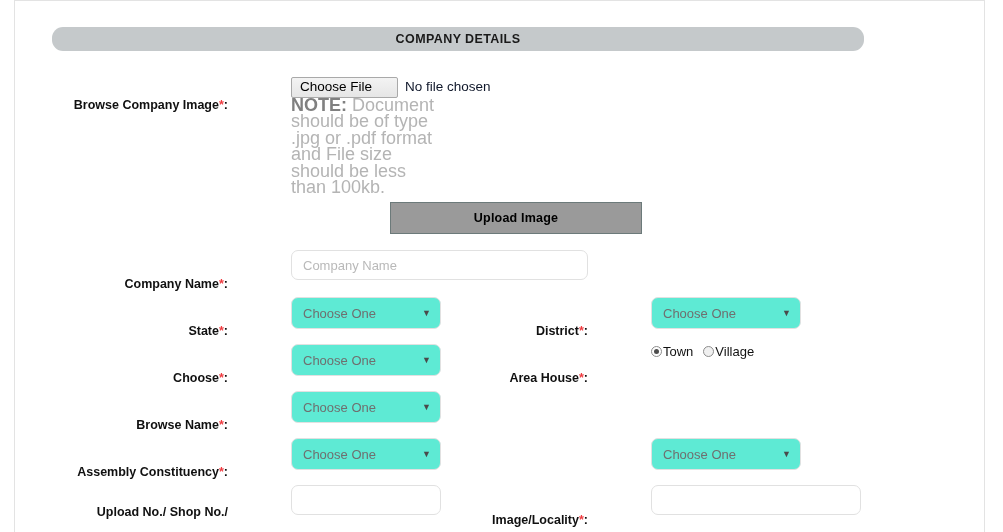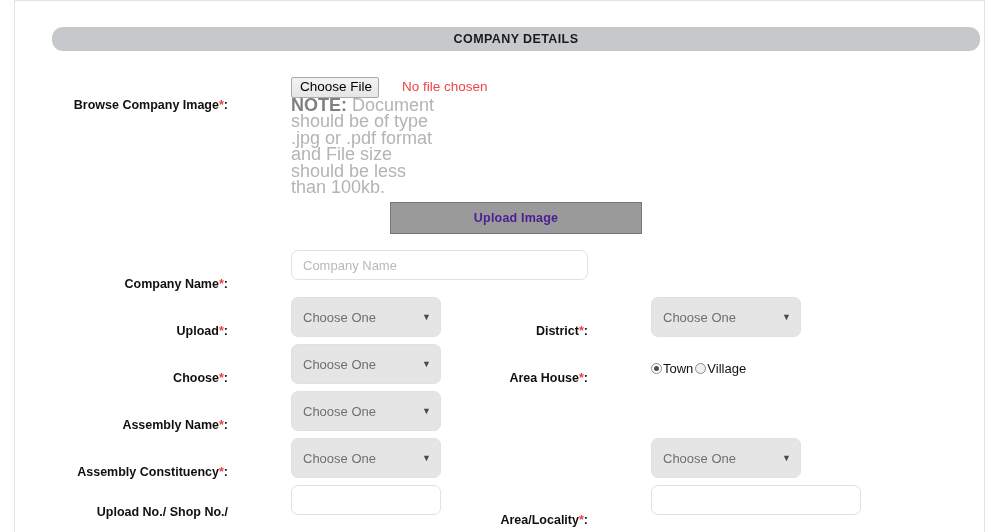--- a/index.html
+++ b/index.html
@@ -27,21 +27,21 @@
     border-top: 1px solid #e3e3e3;
     box-sizing: border-box;
     background: #fff;
   }
 
   
   #section-header {
     position: absolute;
     left: 37px;
     top: 26px;
-    width: 928px;
+    width: 812px;
     height: 24px;
     background: #c5c9cb;
     border-radius: 11px;
     display: flex;
     align-items: center;
     justify-content: center;
   }
   #section-header .title {
     font-size: 12.5px;
     font-weight: bold;
@@ -90,23 +90,23 @@
   }
   .txt-input::placeholder {
     color: #b9b9b9;
   }
 
   .sel-box {
     box-sizing: border-box;
     position: relative;
     border: 1px solid #e1e1e1;
     border-radius: 7px;
-    background: #e5e5e5;
+    background: #5eead4;
     width: 150px;
-    height: 40px;
+    height: 32px;
     display: flex;
     align-items: center;
     padding: 0 11px;
     cursor: default;
   }
   .sel-box .sel-val {
     font-size: 13px;
     color: #6f6f6f;
   }
   .sel-box .arrow {
@@ -127,28 +127,28 @@
     display: flex;
     align-items: flex-start;
   }
   #choose-file-btn {
     font-family: "Liberation Sans", sans-serif;
     font-size: 13.5px;
     color: #000;
     background: linear-gradient(#f3f3f3, #e6e6e6);
     border: 1px solid #a9a9a9;
     border-radius: 2px;
-    padding: 1px 6px 2px 8px;
+    padding: 1px 25px 2px 8px;
     line-height: 16px;
     cursor: pointer;
   }
   #no-file-text {
     font-size: 13.5px;
-    color: #ef4444;
-    margin-left: 23px;
+    color: #0f172a;
+    margin-left: 7px;
     line-height: 20px;
   }
   #note-text {
     position: absolute;
     left: 276px;
     top: 96px;
     width: 150px;
     font-size: 18px;
     line-height: 16.4px;
     color: #b4b4b4;
@@ -160,33 +160,33 @@
 
   
   #upload-btn {
     position: absolute;
     left: 375px;
     top: 201px;
     width: 252px;
     height: 32px;
     background: #9a9a9a;
     border: 1px solid #6c7a7a;
-    color: #4c1d95;
+    color: #000000;
     font-size: 12.5px;
     font-weight: bold;
     font-family: "Liberation Sans", sans-serif;
     cursor: pointer;
     letter-spacing: 0.2px;
   }
 
   
   .radio-group {
     display: flex;
-    align-items: flex-end;
-    gap: 2px;
+    align-items: flex-start;
+    gap: 10px;
     height: 32px;
   }
   .radio-item {
     display: flex;
     align-items: center;
     cursor: pointer;
   }
   .radio-dot {
     width: 11px;
     height: 11px;
@@ -238,21 +238,21 @@
   </div>
 
   <button id="upload-btn">Upload Image</button>
 
   <div class="lbl lbl-left" style="top:258px;">
     <span>Company Name</span><span class="req">*</span><span>:</span>
   </div>
   <input class="txt-input" type="text" style="position: absolute; left: 276px; top: 249px; width: 297px;" placeholder="Company Name">
 
   <div class="lbl lbl-left" style="top:305px;">
-    <span>Upload</span><span class="req">*</span><span>:</span>
+    <span>State</span><span class="req">*</span><span>:</span>
   </div>
   <div class="sel-box" style="position:absolute; left:276px; top:296px;">
     <span class="sel-val">Choose One</span>
     <span class="arrow">▼</span>
   </div>
 
   <div class="lbl lbl-right" style="top:305px;">
     <span>District</span><span class="req">*</span><span>:</span>
   </div>
   <div class="sel-box" style="position:absolute; left:636px; top:296px;">
@@ -276,21 +276,21 @@
       <span class="radio-dot on"></span>
       <span class="radio-label">Town</span>
     </label>
     <label class="radio-item">
       <span class="radio-dot"></span>
       <span class="radio-label">Village</span>
     </label>
   </div>
 
   <div class="lbl lbl-left" style="top:399px;">
-    <span>Assembly Name</span><span class="req">*</span><span>:</span>
+    <span>Browse Name</span><span class="req">*</span><span>:</span>
   </div>
   <div class="sel-box" style="position:absolute; left:276px; top:390px;">
     <span class="sel-val">Choose One</span>
     <span class="arrow">▼</span>
   </div>
 
   <div class="lbl lbl-left" style="top:446px;">
     <span>Assembly Constituency</span><span class="req">*</span><span>:</span>
   </div>
   <div class="sel-box" style="position:absolute; left:276px; top:437px;">
@@ -303,17 +303,17 @@
     <span class="arrow">▼</span>
   </div>
 
   <div class="lbl lbl-left" style="top:486px;">
     <span>Upload No./ Shop No./</span><br>
     
   </div>
   <input class="txt-input" type="text" style="position: absolute; left: 276px; top: 484px; width: 150px;" placeholder="">
 
   <div class="lbl lbl-right" style="top:494px;">
-    <span>Area/Locality</span><span class="req">*</span><span>:</span>
+    <span>Image/Locality</span><span class="req">*</span><span>:</span>
   </div>
   <input class="txt-input" type="text" style="position: absolute; left: 636px; top: 484px; width: 210px;" placeholder="">
 
 </div>
 
 </body></html>

